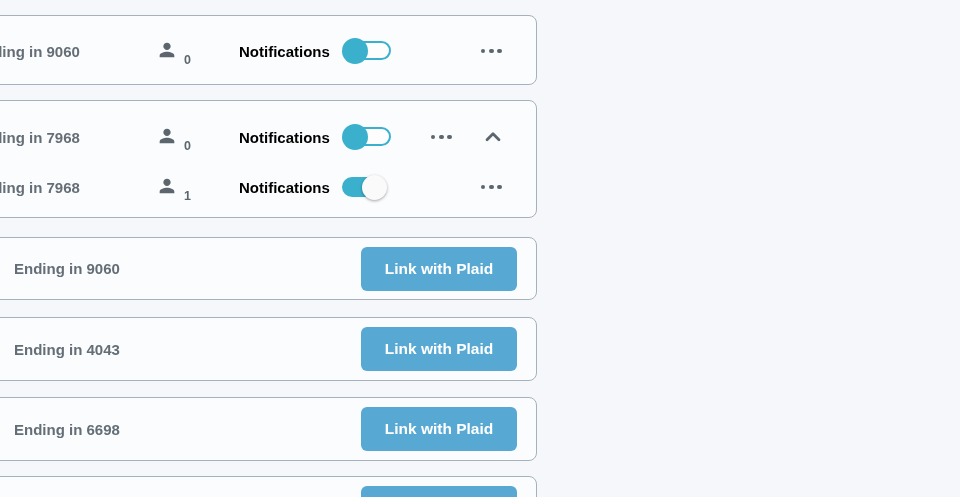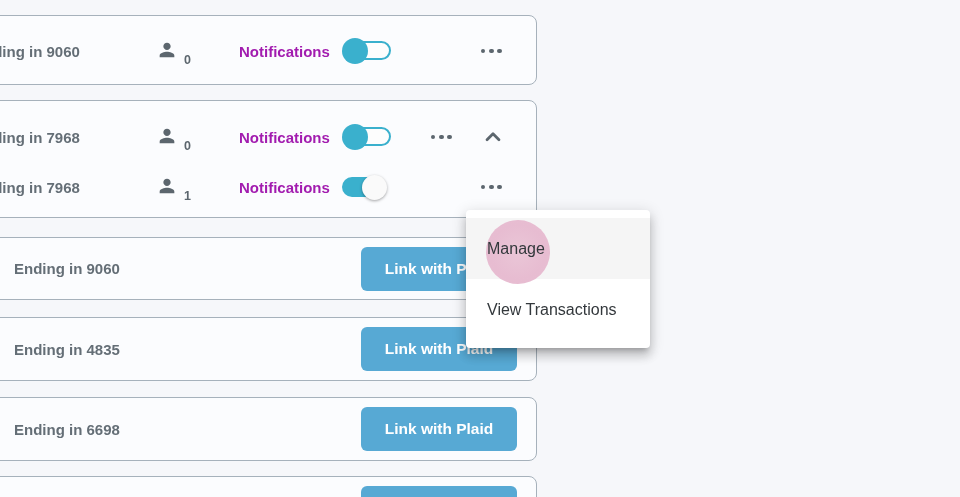--- a/index.html
+++ b/index.html
@@ -33,21 +33,21 @@
     font-size:15px;font-weight:700;color:#646e76;white-space:nowrap;
   }
   .person{left:225px;width:40px;height:24px;}
   .person svg{display:block;width:22px;height:22px;fill:#5c666e;}
   .person .count{
     position:absolute;left:28px;bottom:-4px;
     font-size:12.5px;font-weight:700;color:#5c666e;
   }
   .notif-label{
     left:308px;
-    font-size:15px;font-weight:700;color:#a21caf;white-space:nowrap;
+    font-size:15px;font-weight:700;color:#000000;white-space:nowrap;
   }
   
   .toggle{left:411px;width:49px;height:26px;cursor:pointer;}
   .toggle .track-outline{
     position:absolute;left:5px;top:3px;width:44px;height:19px;
     background:#fdfdfd;border:2px solid #3ab0cd;border-radius:11px;
     box-sizing:border-box;
   }
   .toggle .thumb-teal{
     position:absolute;left:0;top:0;width:26px;height:26px;border-radius:50%;
@@ -188,42 +188,33 @@
 
   <div class="card card-c">
     <div class="lrow">
       <span class="lacct">Ending in 9060</span>
       <button class="plaid-btn">Link with Plaid</button>
     </div>
   </div>
 
   <div class="card card-d">
     <div class="lrow">
-      <span class="lacct">Ending in 4835</span>
+      <span class="lacct">Ending in 4043</span>
       <button class="plaid-btn">Link with Plaid</button>
     </div>
   </div>
 
   <div class="card card-e">
     <div class="lrow">
       <span class="lacct">Ending in 6698</span>
       <button class="plaid-btn">Link with Plaid</button>
     </div>
   </div>
 
   <div class="card card-f">
     <div class="lrow">
       <span class="lacct"></span>
       <button class="plaid-btn">Link with Plaid</button>
     </div>
   </div>
 
-  <div class="menu">
-    <div class="menu-item hovered">
-      <span class="ripple"></span>
-      <span class="label">Manage</span>
-    </div>
-    <div class="menu-item">
-      <span class="label">View Transactions</span>
-    </div>
-  </div>
 
 </div>
 
 </body></html>

